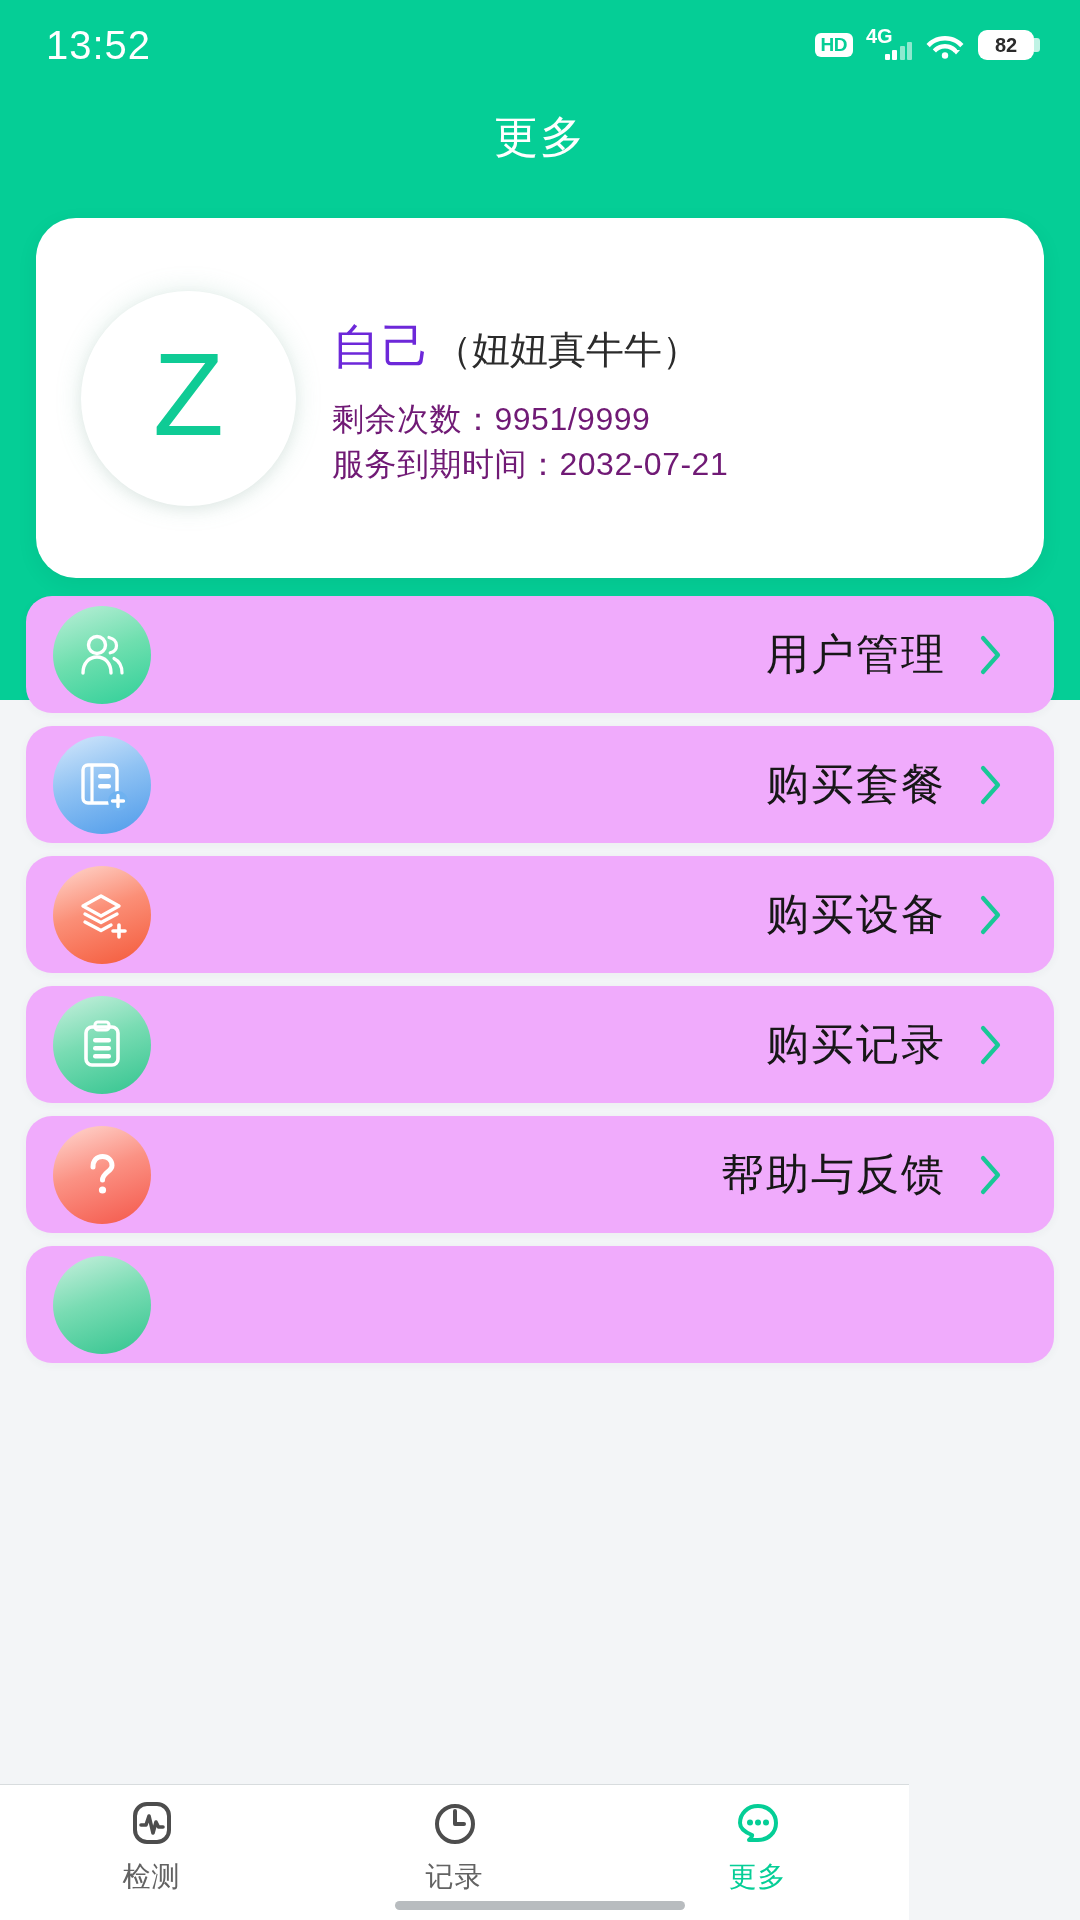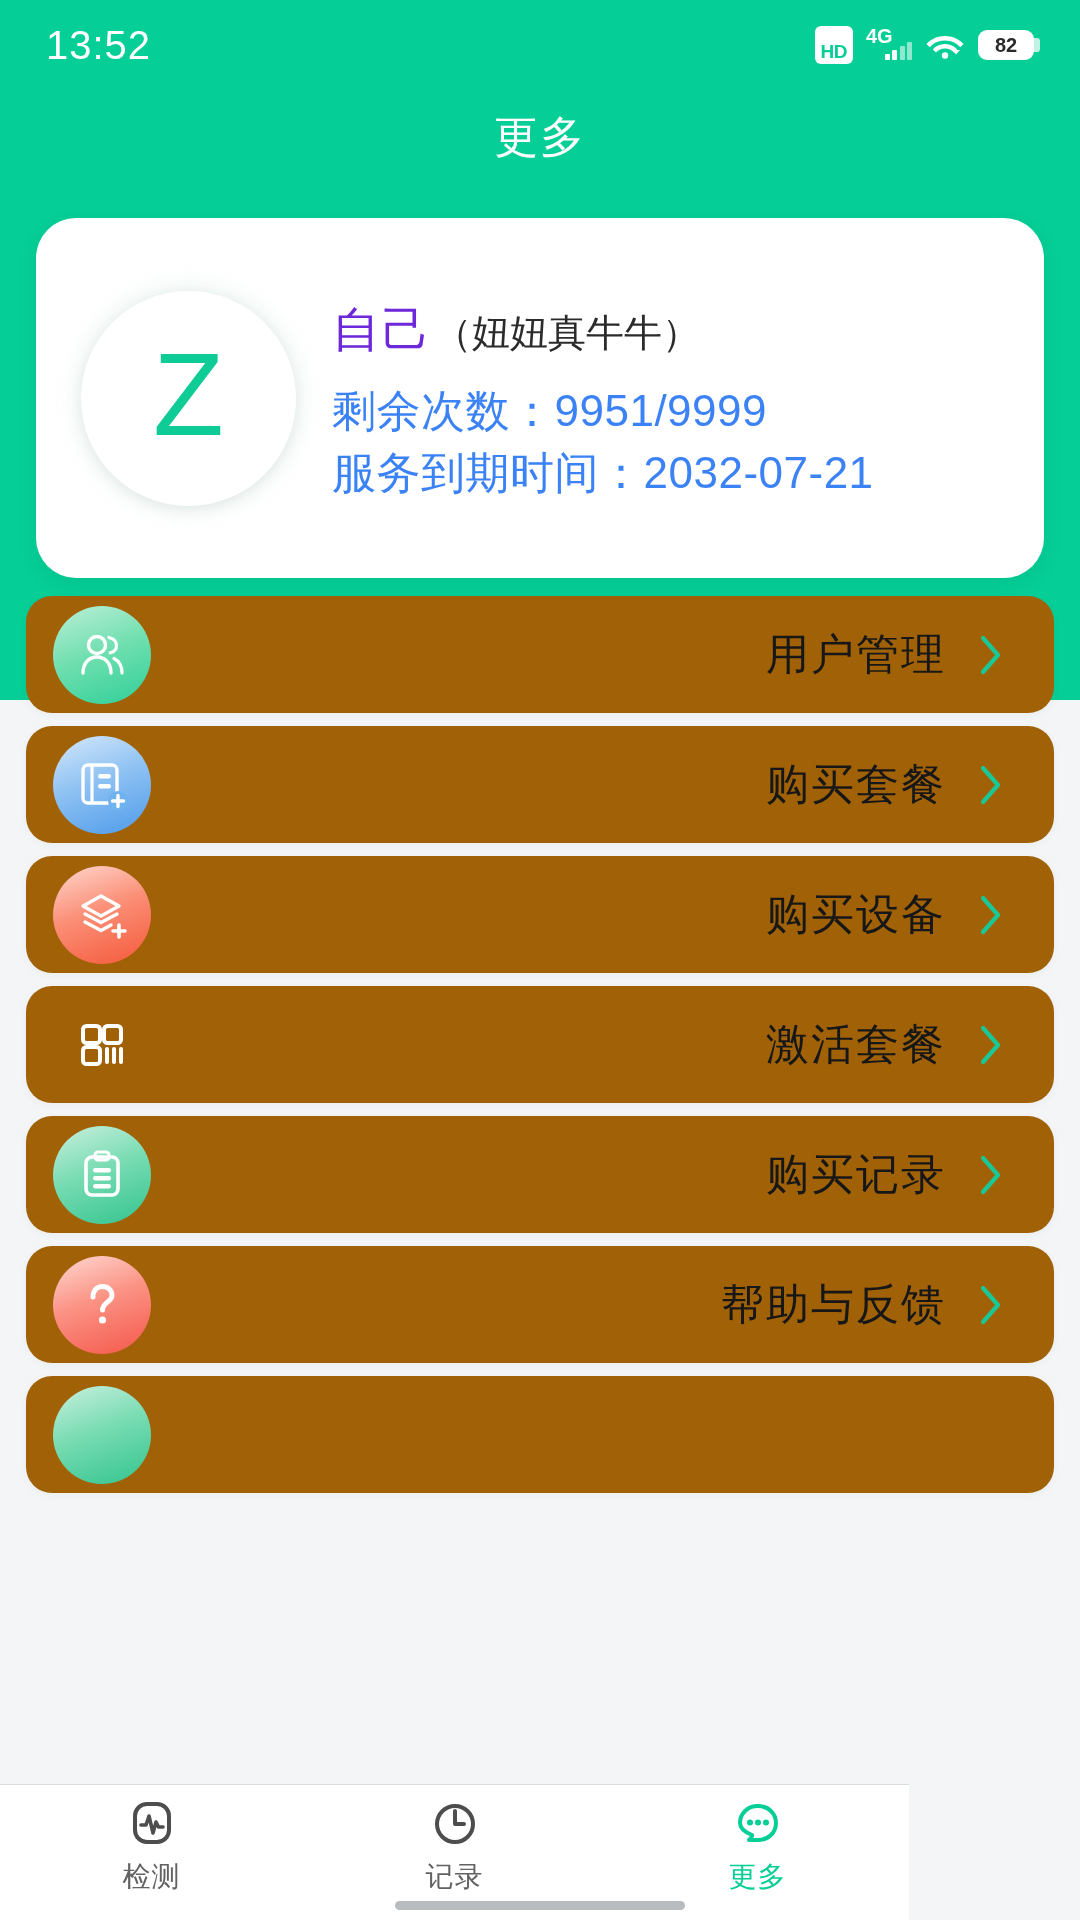--- a/index.html
+++ b/index.html
@@ -41,21 +41,21 @@
     font-weight: 400;
     text-align: center;
   }
   .status-icons {
     display: flex; align-items: center; gap: 13px;
   }
   .hd-badge {
     background: #FFFFFF; color: #05CE96;
     font-size: 19px; font-weight: bold;
     border-radius: 6px;
-    padding: 16px 6px 3px 6px;
+    padding: 2px 6px 3px 6px;
     line-height: 1;
     letter-spacing: -0.5px;
   }
   .sig-wrap { position: relative; width: 46px; height: 34px; }
   .sig-4g {
     position: absolute; left: 0; top: -2px;
     color: #FFFFFF; font-size: 20px; font-weight: bold;
     line-height: 1;
   }
   .sig-bars {
@@ -131,41 +131,41 @@
     display: flex; align-items: baseline;
     margin-bottom: 18px;
   }
   .profile-name {
     font-size: 48px; color: #6d28d9; letter-spacing: 2px;
   }
   .profile-alias {
     font-size: 38px; color: #2b2b2b; margin-left: 2px;
   }
   .profile-line {
-    font-size: 44px;
-    color: #3b82f6;
+    font-size: 32px;
+    color: #701a75;
     line-height: 1.42;
     letter-spacing: 0.5px;
     white-space: nowrap;
   }
 
   
   .menu-scroll {
     position: absolute;
     left: 0; top: 596px;
     width: 1080px;
     height: 1194px;
     overflow: hidden;
     z-index: 4;
   }
   .menu-item {
     position: relative;
     margin: 0 26px 13px 26px;
     height: 117px;
-    background: #a16207;
+    background: #f0abfc;
     border-radius: 26px;
     box-shadow: 0 2px 10px rgba(40,60,60,0.045);
     display: flex; align-items: center;
   }
   .menu-icon {
     width: 98px; height: 98px;
     border-radius: 50%;
     margin-left: 27px;
     flex: none;
     display: flex; align-items: center; justify-content: center;
@@ -331,39 +331,20 @@
       </div>
       <div class="menu-spacer"></div>
       <div class="menu-label">购买设备</div>
       <div class="menu-chevron">
         <svg viewBox="0 0 30 44">
             <path d="M7 5 L22 22 L7 39" fill="none" stroke="#18C896" stroke-width="4.2" stroke-linecap="round" stroke-linejoin="round"></path>
           </svg>
       </div>
     </div>
 
-    <div class="menu-item">
-      <div class="menu-icon ic-activate">
-        <svg viewBox="0 0 56 56">
-          <rect x="9" y="9" width="17" height="17" rx="3.5" fill="none" stroke="#FFFFFF" stroke-width="4"></rect>
-          <rect x="30" y="9" width="17" height="17" rx="3.5" fill="none" stroke="#FFFFFF" stroke-width="4"></rect>
-          <rect x="9" y="30" width="17" height="17" rx="3.5" fill="none" stroke="#FFFFFF" stroke-width="4"></rect>
-          <rect x="31" y="30" width="4" height="17" rx="2" fill="#FFFFFF"></rect>
-          <rect x="38" y="30" width="4" height="17" rx="2" fill="#FFFFFF"></rect>
-          <rect x="45" y="30" width="4" height="17" rx="2" fill="#FFFFFF"></rect>
-        </svg>
-      </div>
-      <div class="menu-spacer"></div>
-      <div class="menu-label">激活套餐</div>
-      <div class="menu-chevron">
-        <svg viewBox="0 0 30 44">
-            <path d="M7 5 L22 22 L7 39" fill="none" stroke="#18C896" stroke-width="4.2" stroke-linecap="round" stroke-linejoin="round"></path>
-          </svg>
-      </div>
-    </div>
 
     <div class="menu-item">
       <div class="menu-icon ic-record">
         <svg viewBox="0 0 56 56">
           <rect x="12" y="10" width="32" height="38" rx="6" fill="none" stroke="#FFFFFF" stroke-width="3.6"></rect>
           <rect x="21" y="5" width="14" height="8" rx="3" fill="none" stroke="#FFFFFF" stroke-width="3.2"></rect>
           <rect x="19" y="21" width="18" height="4.4" rx="2.2" fill="#FFFFFF"></rect>
           <rect x="19" y="29" width="18" height="4.4" rx="2.2" fill="#FFFFFF"></rect>
           <rect x="19" y="37" width="18" height="4.4" rx="2.2" fill="#FFFFFF"></rect>
         </svg>

